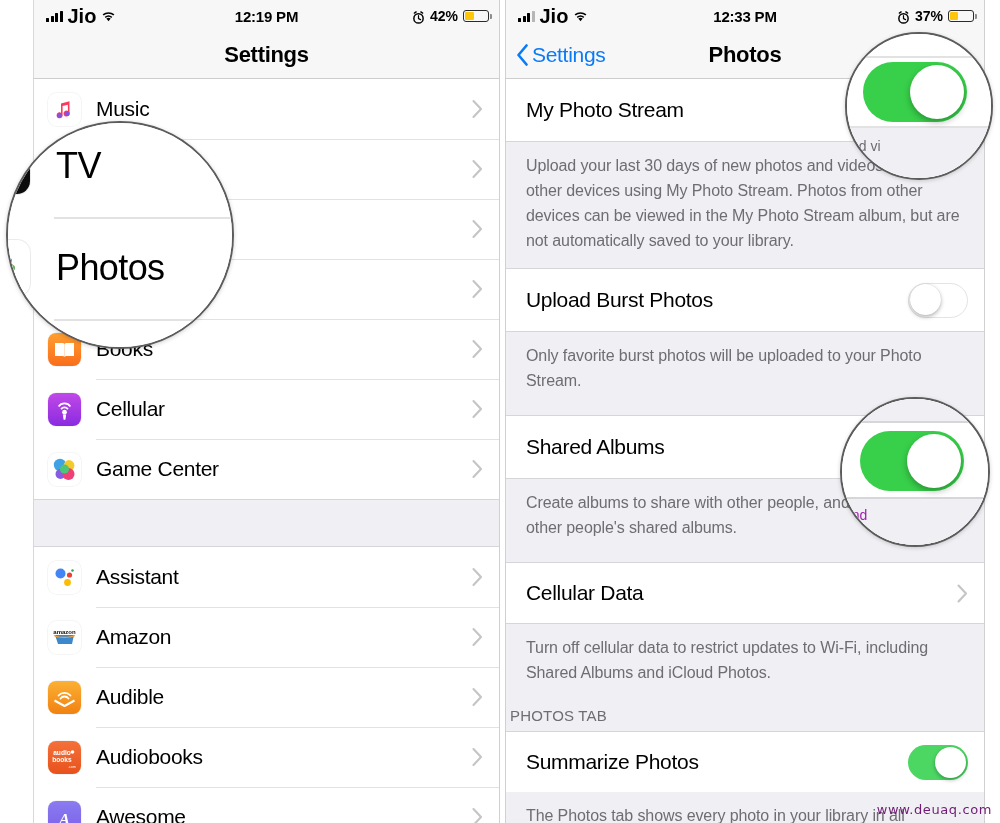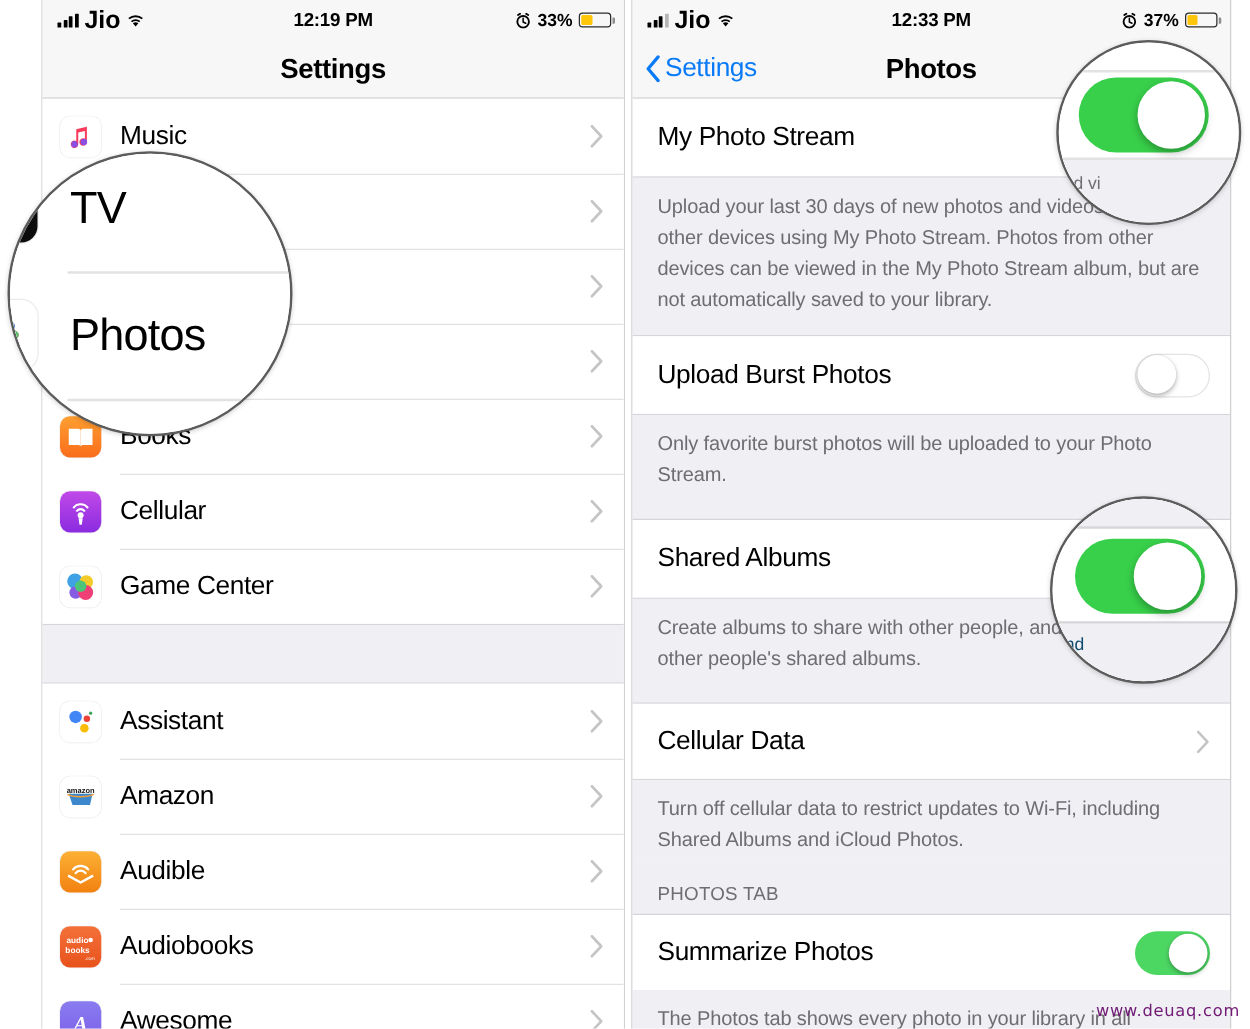--- a/index.html
+++ b/index.html
@@ -109,21 +109,21 @@
   }
   .srow2 .label2 { font-size: 21px; color: #000; letter-spacing: -0.3px; flex: 1; }
   .desc {
     background: #efeff4; color: #6d6d72; font-size: 16px; line-height: 25px;
     padding: 11px 20px 15px 20px; letter-spacing: -0.1px;
     border-top: 1px solid #d6d6da; border-bottom: 1px solid #d6d6da;
   }
   .desc.nobord-top { border-top: none; }
   .secthead {
     background: #efeff4; color: #6d6d72; font-size: 15px;
-    padding: 18px 20px 7px 20px; letter-spacing: 0.2px;
+    padding: 18px 20px 7px 4px; letter-spacing: 0.2px;
     border-bottom: 1px solid #d6d6da;
   }
 
   
   .toggle { position: relative; width: 60px; height: 35px; border-radius: 18px; flex: none; }
   .toggle.on  { background: #4cd763; }
   .toggle.off { background: #fff; border: 1.5px solid #e3e3e3; }
   .toggle .knob {
     position: absolute; top: 2px; width: 31px; height: 31px; border-radius: 50%;
     background: #fff; box-shadow: 0 2px 4px rgba(0,0,0,.28), 0 0 1px rgba(0,0,0,.2);
@@ -185,21 +185,21 @@
       </div>
       <div class="sb-center">12:19 PM</div>
       <div class="sb-right">
         <span class="alarm">
           <svg viewBox="0 0 14 14" width="13" height="13">
               <circle cx="7" cy="8" r="5" fill="none" stroke="#000" stroke-width="1.6"></circle>
               <path d="M7 5v3.2l2.2 1.1" stroke="#000" stroke-width="1.3" fill="none" stroke-linecap="round"></path>
               <path d="M2.6 2.2 4.4 1m7 1.2L9.6 1" stroke="#000" stroke-width="1.6" stroke-linecap="round"></path>
             </svg>
         </span>
-        <span class="pct">33%</span>
+        <span class="pct">42%</span>
         <span class="battery">
             <span class="fill" id="bat-left" style="width: 9.24px;"></span>
           </span>
       </div>
     </div>
 
     <div class="navbar">
       <span class="navtitle">Settings</span>
     </div>
 
@@ -564,19 +564,19 @@
 
   <div class="magnifier" style="left:840px; top:397px; width:150px; height:150px;">
     <div class="clip" style="background:#fff;">
       <div style="position:absolute;left:0;right:0;top:0;height:22px;background:#efeff4;"></div>
       <div style="position:absolute;left:0;right:0;top:22px;height:1.5px;background:#d6d6da;"></div>
       <div style="position:absolute;left:0;right:0;top:98px;height:1.5px;background:#d6d6da;"></div>
       <div style="position:absolute;left:0;right:0;top:99.5px;bottom:0;background:#efeff4;"></div>
       <span class="mtoggle" style="position:absolute;left:18px;top:32px;">
           <span class="mknob"></span>
         </span>
-      <div style="position:absolute;left:2px;top:108px;font-size:14px;color:#0c4a6e;
+      <div style="position:absolute;left:2px;top:108px;font-size:14px;color:#a21caf;
                   font-family:'Liberation Sans',sans-serif;white-space:nowrap;">and</div>
     </div>
   </div>
 
   <div class="watermark">www.deuaq.com</div>
 </div>
 
 </body></html>

